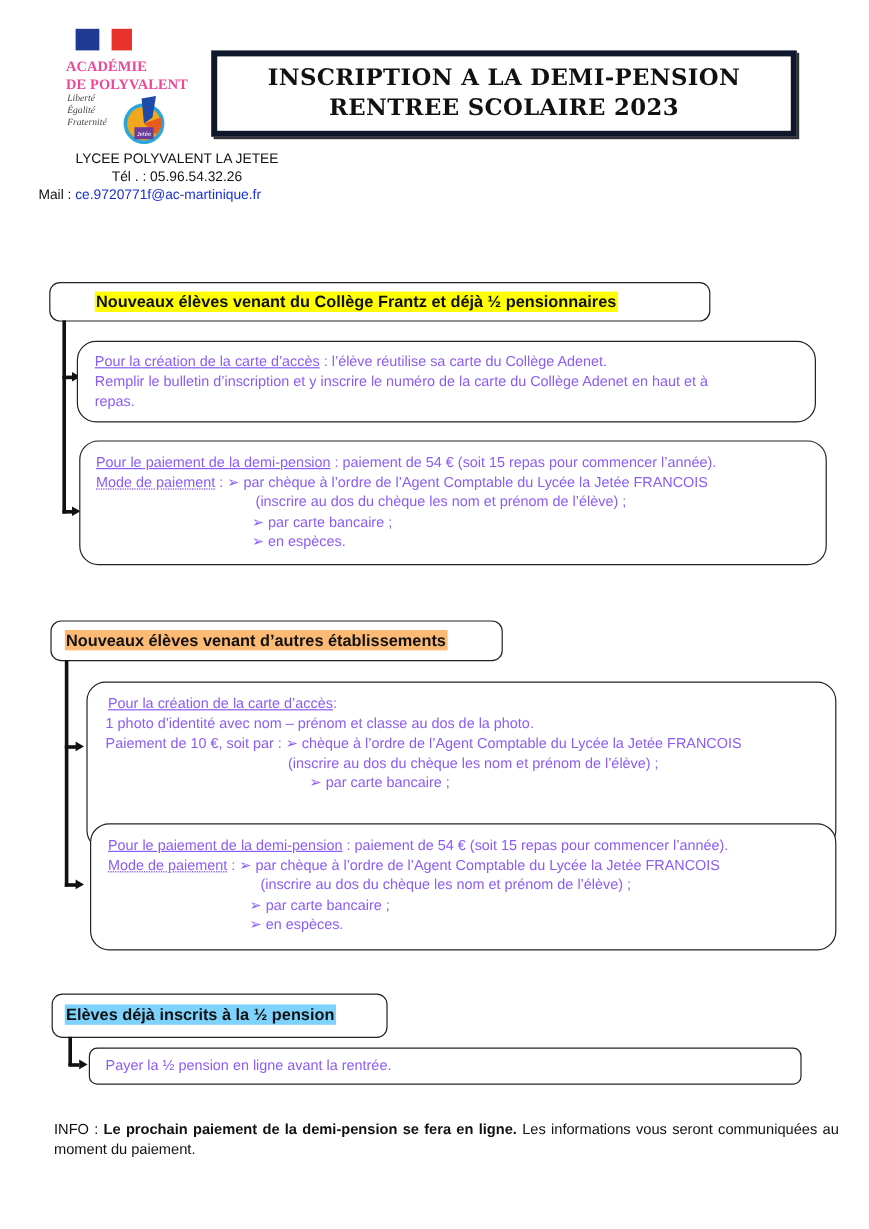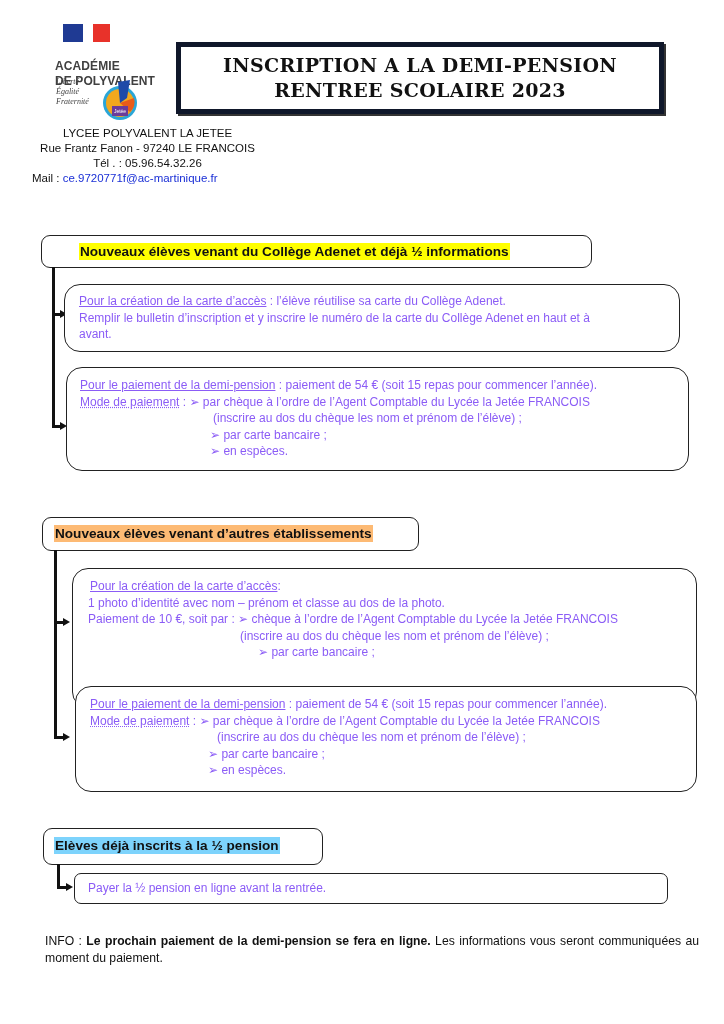--- a/index.html
+++ b/index.html
@@ -5,22 +5,22 @@
   html, body { margin:0; padding:0; background:#ffffff; }
   body { width:724px; height:1024px; position:relative; overflow:hidden;
          font-family: "Liberation Sans", sans-serif; color:#111; }
   .abs { position:absolute; }
 
   
   .flag { left:63px; top:24px; width:47px; height:18px; }
   .flag .blue { position:absolute; left:0; top:0; width:20px; height:18px; background:#1f3a93; }
   .flag .red  { position:absolute; left:30px; top:0; width:17px; height:18px; background:#e8322a; }
   .flag .white{ position:absolute; left:20px; top:0; width:10px; height:18px; background:#fff; }
-  .acad { left:55px; top:59px; font-family:Liberation Sans, sans-serif; font-weight:bold;
-          font-size:12px; line-height:15px; color:#404040; letter-spacing:0.1px; }
+  .acad { left:55px; top:48px; font-family:Liberation Serif, serif; font-weight:bold;
+          font-size:12px; line-height:15px; color:#ec4899; letter-spacing:0.1px; }
   .devise { left:56px; top:77px; font-family:"Liberation Serif", serif; font-style:italic;
             font-size:8px; line-height:10px; color:#444; }
   .school-logo { left:100px; top:78px; width:40px; height:44px; }
 
   .school-info { left:20px; top:126px; width:255px; text-align:center;
                  font-size:11.5px; line-height:15px; color:#111; }
   .school-info .mail-line { text-align:left; padding-left:12px; }
   .school-info a { color:#1a2fd6; }
 
   
@@ -75,45 +75,44 @@
   <circle cx="20" cy="25" r="17" fill="#2aa6d8"></circle>
   <circle cx="20" cy="25" r="14" fill="#f2a81d"></circle>
   <path d="M20 25 L34 20 A14 14 0 0 1 30 34 Z" fill="#e85b1a"></path>
   <path d="M18 4 L30 2 L27 20 L20 25 Z" fill="#1e4aa8"></path>
   <rect x="12" y="28" width="16" height="10" fill="#6b3c9a"></rect>
   <text x="20" y="35" font-size="5" fill="#fff" text-anchor="middle" font-family="Liberation Sans, sans-serif">Jetée</text>
 </svg>
 
 <div class="abs school-info">
   <div>LYCEE POLYVALENT LA JETEE</div>
-  <div>Rue Frantz Fanon - 97240 LE FRANCOIS</div>
   <div>Tél . : 05.96.54.32.26</div>
   <div class="mail-line"><span>Mail : </span><a title="ce.9720771f@ac-martinique.fr">ce.9720771f@ac-martinique.fr</a></div>
 </div>
 
 <div class="abs title-box">
   <div class="t">
     <div>INSCRIPTION A LA DEMI-PENSION</div>
     <div>RENTREE SCOLAIRE 2023</div>
   </div>
 </div>
 
 <div class="abs sec-head" style="left:41px; top:235px; width:549px; height:31px;">
-  <span class="hl yellow" style="position:absolute; left:37px; top:7px;">Nouveaux élèves venant du Collège Adenet et déjà ½ informations</span>
+  <span class="hl yellow" style="position:absolute; left:37px; top:7px;">Nouveaux élèves venant du Collège Frantz et déjà ½ pensionnaires</span>
 </div>
 <div class="abs vline" style="left:52px; top:267px; height:161px;"></div>
 <div class="abs hline" style="left:52px; top:313px; width:9px;"></div>
 <div class="abs arrow" style="left:60px; top:310px;"></div>
 <div class="abs hline" style="left:52px; top:425px; width:9px;"></div>
 <div class="abs arrow" style="left:60px; top:422px;"></div>
 
 <div class="abs box" style="left:64px; top:284px; width:616px; height:68px; padding:8px 0 0 14px;">
   <div class="line"><span class="u" style="font-weight:normal;">Pour la création de la carte d’accès</span><span> : l’élève réutilise sa carte du Collège Adenet.</span></div>
   <div class="line">Remplir le bulletin d’inscription et y inscrire le numéro de la carte du Collège Adenet en haut et à</div>
-  <div class="line">avant.</div>
+  <div class="line">repas.</div>
 </div>
 
 <div class="abs box" style="left:66px; top:367px; width:623px; height:104px; padding:9px 0 0 13px;">
   <div class="line"><span class="u" style="font-weight:normal;">Pour le paiement de la demi-pension</span><span> : paiement de 54 € (soit 15 repas pour commencer l’année).</span></div>
   <div class="line"><span class="du">Mode de paiement</span><span> : </span><span>➢</span> <span>par chèque à l’ordre de l’Agent Comptable du Lycée la Jetée FRANCOIS</span></div>
   <div class="line" style="padding-left:133px;">(inscrire au dos du chèque les nom et prénom de l’élève) ;</div>
   <div class="line" style="padding-left:130px;"><span>➢</span> <span>par carte bancaire ;</span></div>
   <div class="line" style="padding-left:130px;"><span>➢</span> <span>en espèces.</span></div>
 </div>
 

